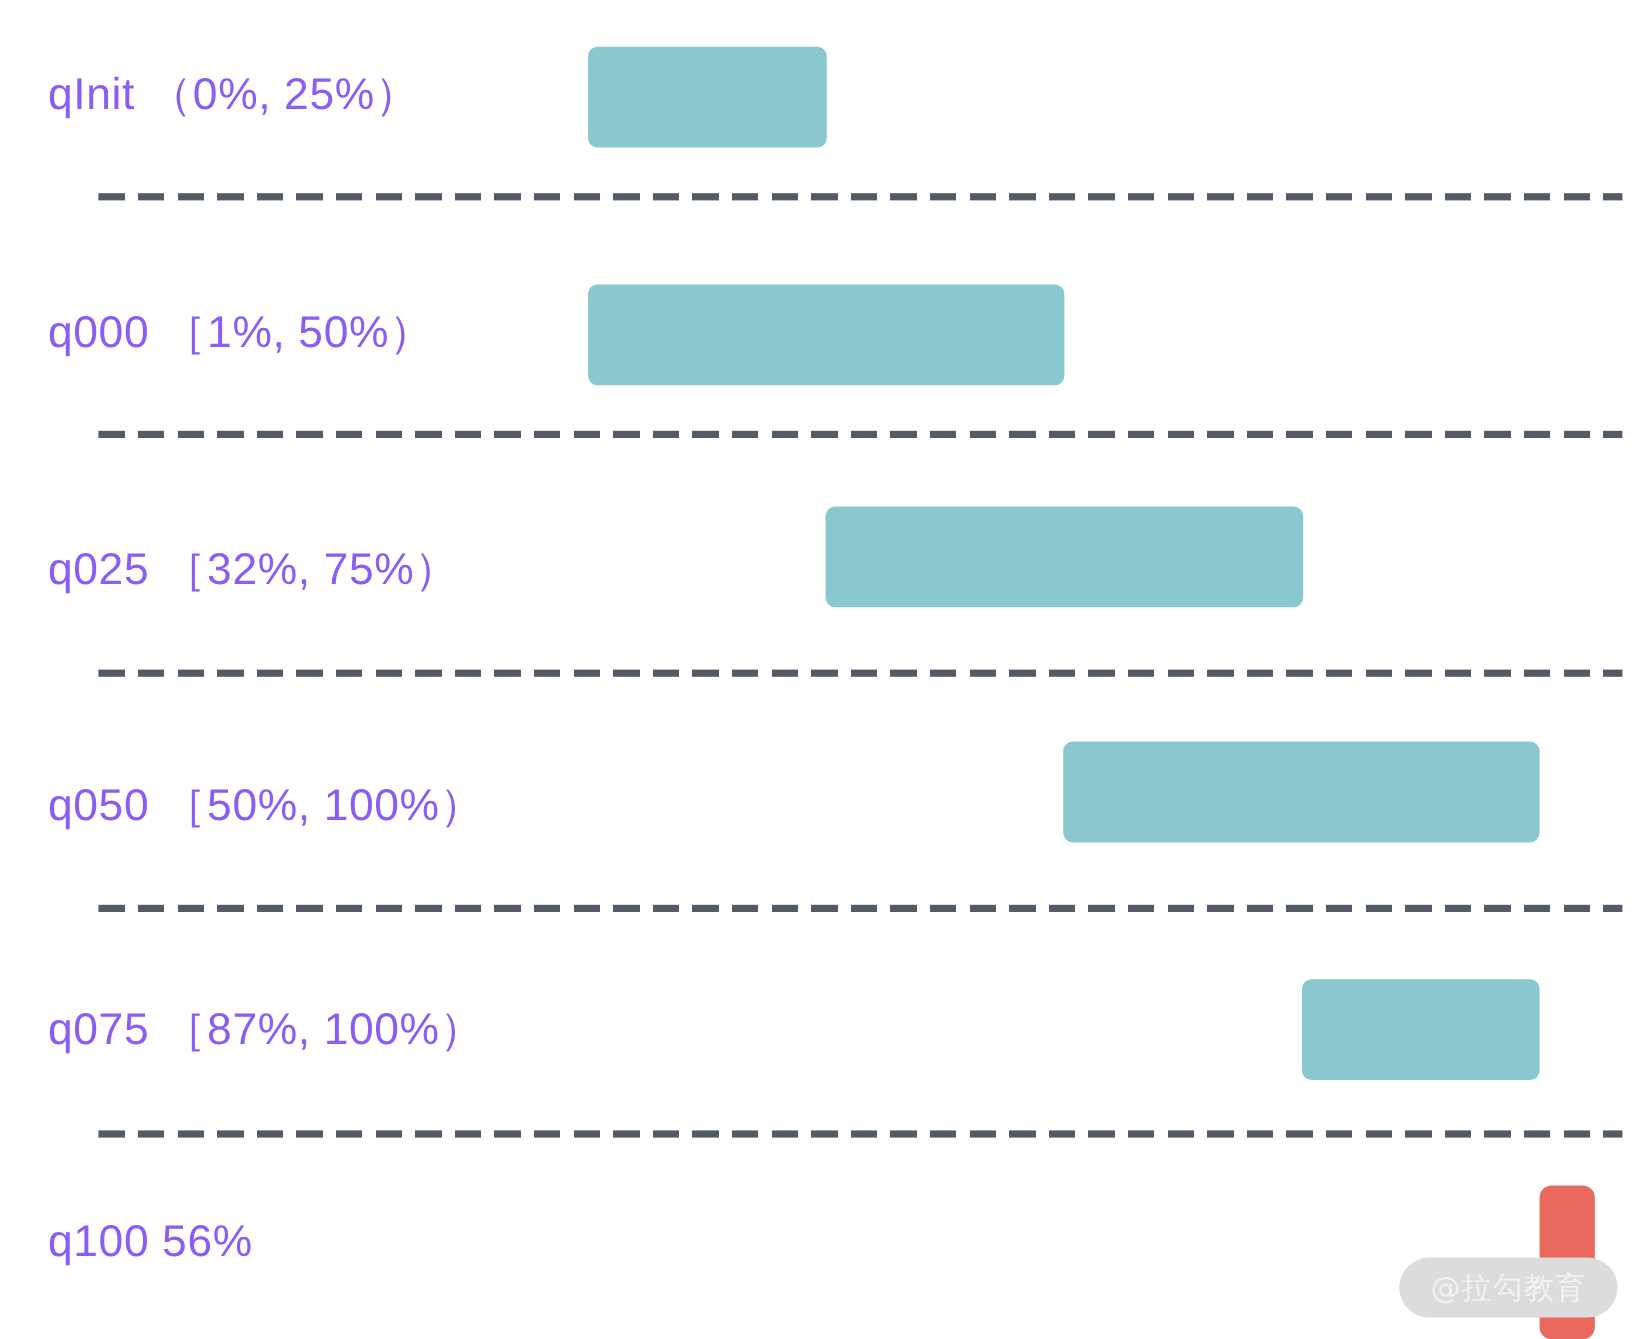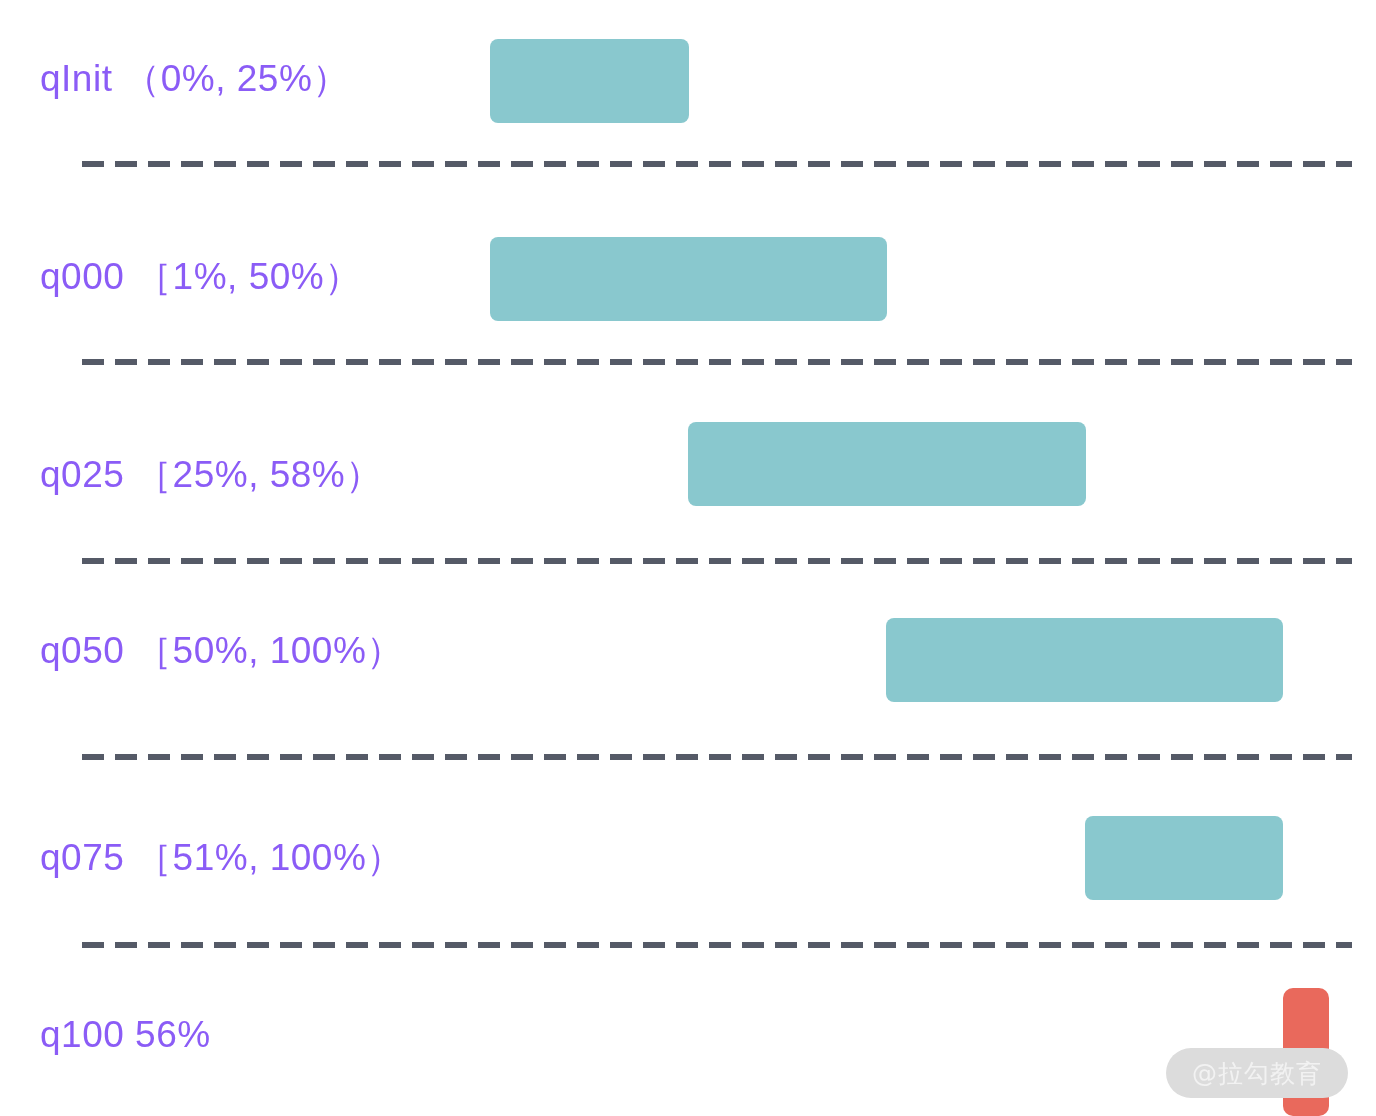--- a/index.html
+++ b/index.html
@@ -85,31 +85,31 @@
   <div class="row-label" style="top:60px;">qInit （0%, 25%）</div>
   <div class="range-bar" style="left:490px; top:39px; width:199px; height:84px;"></div>
 
   <div class="separator" style="top:161px;"></div>
 
   <div class="row-label" style="top:258px;">q000 ［1%, 50%）</div>
   <div class="range-bar" style="left:490px; top:237px; width:397px; height:84px;"></div>
 
   <div class="separator" style="top:359px;"></div>
 
-  <div class="row-label" style="top:456px;">q025 ［25%, 58%）</div>
+  <div class="row-label" style="top:456px;">q025 ［32%, 75%）</div>
   <div class="range-bar" style="left:688px; top:422px; width:398px; height:84px;"></div>
 
   <div class="separator" style="top:558px;"></div>
 
-  <div class="row-label" style="top:632px;">q050 ［50%, 100%）</div>
+  <div class="row-label" style="top:652px;">q050 ［50%, 100%）</div>
   <div class="range-bar" style="left:886px; top:618px; width:397px; height:84px;"></div>
 
   <div class="separator" style="top:754px;"></div>
 
-  <div class="row-label" style="top:839px;">q075 ［51%, 100%）</div>
+  <div class="row-label" style="top:839px;">q075 ［87%, 100%）</div>
   <div class="range-bar" style="left:1085px; top:816px; width:198px; height:84px;"></div>
 
   <div class="separator" style="top:942px;"></div>
 
   <div class="row-label" style="top:1016px;">q100 56%</div>
   <div class="range-bar terminal" style="left:1283px; top:988px; width:46px; height:128px;"></div>
 
   <div id="watermark">
     <span class="wm-text">@拉勾教育</span>
   </div>

